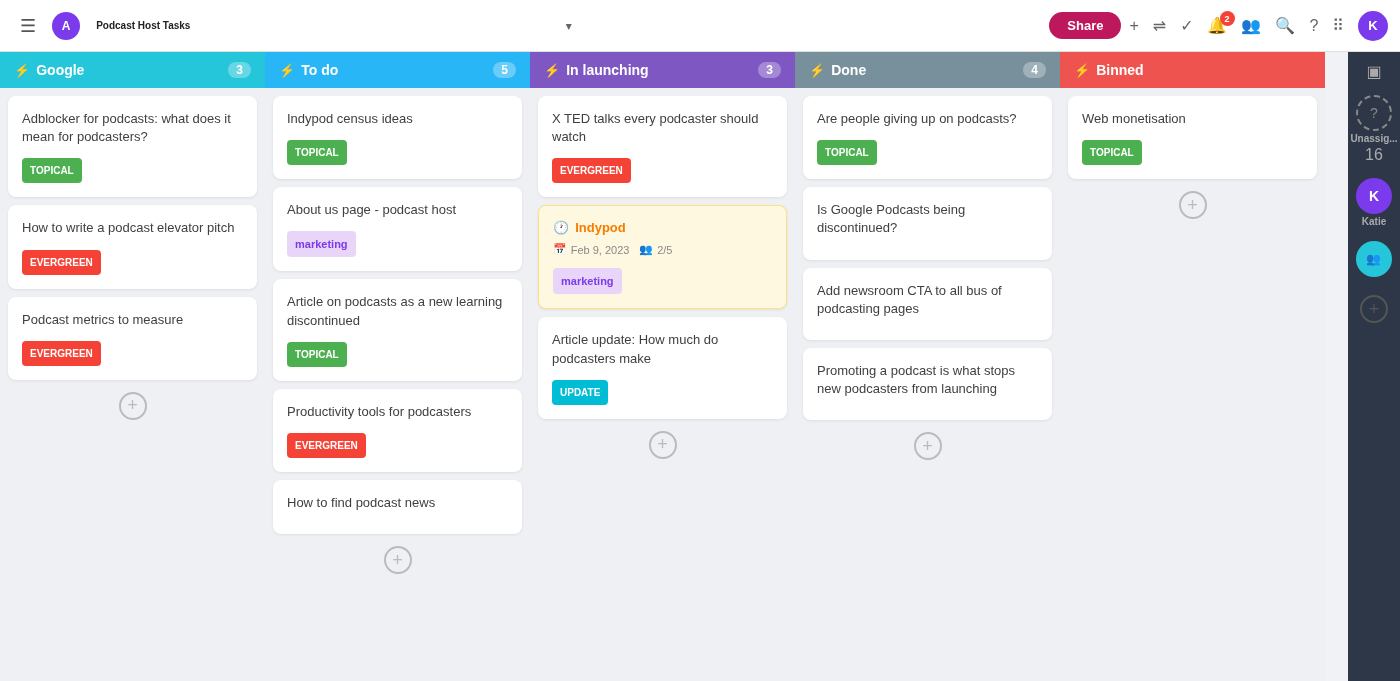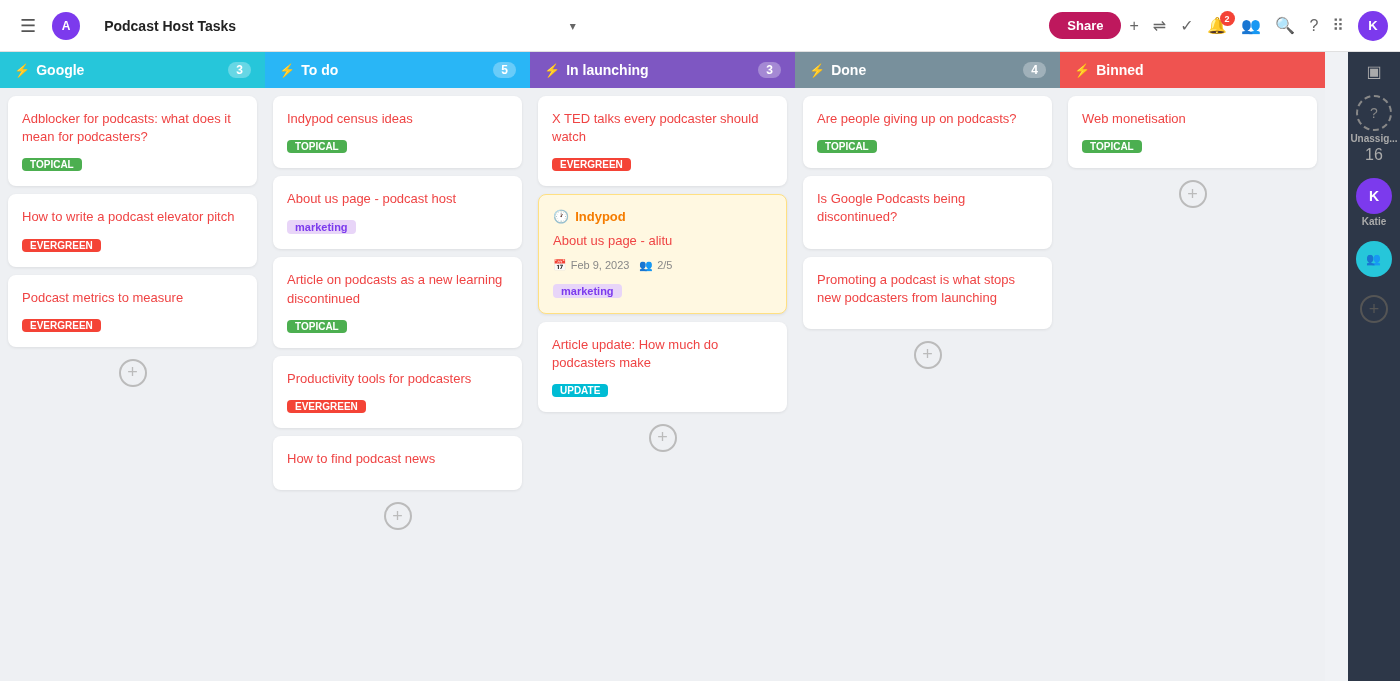--- a/index.html
+++ b/index.html
@@ -6,21 +6,21 @@
     body { font-family: -apple-system, BlinkMacSystemFont, 'Segoe UI', sans-serif; background: #f0f2f5; height: 681px; overflow: hidden; }
 
     
     .topnav {
       display: flex; align-items: center; height: 52px;
       background: #fff; border-bottom: 1px solid #e0e0e0;
       padding: 0 12px; gap: 8px;
     }
     .topnav-hamburger { font-size: 18px; cursor: pointer; color: #555; padding: 4px 8px; }
     .topnav-logo { width: 28px; height: 28px; border-radius: 50%; background: #7c3aed; display: flex; align-items: center; justify-content: center; color: #fff; font-size: 12px; font-weight: bold; }
-    .topnav-title { font-size: 14px; font-weight: 600; color: #222; margin-left: 16px; flex: 1; }
+    .topnav-title { font-size: 10px; font-weight: 600; color: #222; margin-left: 8px; flex: 1; }
     .topnav-share { background: #be185d; color: #fff; border: none; border-radius: 20px; padding: 6px 18px; font-size: 13px; font-weight: 600; cursor: pointer; }
     .topnav-icons { display: flex; align-items: center; gap: 14px; color: #666; font-size: 16px; }
     .topnav-icon { cursor: pointer; position: relative; }
     .badge { position: absolute; top: -5px; right: -7px; background: #f44336; color: #fff; border-radius: 50%; width: 15px; height: 15px; font-size: 9px; display: flex; align-items: center; justify-content: center; font-weight: bold; }
     .topnav-avatar { width: 30px; height: 30px; border-radius: 50%; background: #7c3aed; color: #fff; display: flex; align-items: center; justify-content: center; font-size: 13px; font-weight: bold; cursor: pointer; }
 
     
     .board-container { display: flex; height: calc(681px - 52px); overflow: hidden; }
 
     
@@ -32,22 +32,22 @@
 
     
     .col-ideas .column-header { background: #26c6da; }
     .col-todo .column-header { background: #29b6f6; }
     .col-inprogress .column-header { background: #7e57c2; }
     .col-done .column-header { background: #78909c; }
     .col-binned .column-header { background: #ef5350; }
 
     
     .card { background: #fff; border-radius: 8px; padding: 14px; box-shadow: 0 1px 3px rgba(0,0,0,0.08); }
-    .card-title { font-size: 13px; color: #ef4444; line-height: 1.4; margin-bottom: 8px; }
-    .badge-tag { display: inline-block; border-radius: 4px; padding: 1px 8px; font-size: 10px; font-weight: 700; text-transform: uppercase; margin-top: 4px; }
+    .card-title { font-size: 13px; color: #404040; line-height: 1.4; margin-bottom: 8px; }
+    .badge-tag { display: inline-block; border-radius: 4px; padding: 7px 8px; font-size: 10px; font-weight: 700; text-transform: uppercase; margin-top: 4px; }
     .badge-topical { background: #4caf50; color: #fff; }
     .badge-evergreen { background: #f44336; color: #fff; }
     .badge-marketing { background: #e8d5f8; color: #7c3aed; font-weight: 600; text-transform: none; font-size: 11px; }
     .badge-update { background: #00bcd4; color: #fff; }
 
     
     .card-overdue { background: #fff8e1; border: 1px solid #ffe082; }
     .overdue-header { display: flex; align-items: center; gap: 6px; color: #f57c00; font-size: 13px; font-weight: 600; margin-bottom: 8px; }
     .card-meta { display: flex; align-items: center; gap: 10px; margin: 8px 0; font-size: 11px; color: #888; }
     .card-meta-item { display: flex; align-items: center; gap: 4px; }
@@ -156,21 +156,20 @@
         <div class="column-body">
           <div class="card">
         <div class="card-title">X TED talks every podcaster should watch</div>
         <span class="badge-tag badge-evergreen">EVERGREEN</span>
       </div>
           <div class="card card-overdue">
         <div class="overdue-header">
           <span>🕐</span>
           <span>Indypod</span>
         </div>
-        <div class="card-title">About us page - alitu</div>
         <div class="card-meta">
           <span class="card-meta-item">
             <span>📅</span>
             <span>Feb 9, 2023</span>
           </span>
           <span class="card-meta-item">
             <span>👥</span>
             <span>2/5</span>
           </span>
         </div>
@@ -189,20 +188,24 @@
     <span>Done</span>
     <span class="col-count">4</span>
   </div>
         <div class="column-body">
           <div class="card">
         <div class="card-title">Are people giving up on podcasts?</div>
         <span class="badge-tag badge-topical">TOPICAL</span>
       </div>
           <div class="card">
         <div class="card-title">Is Google Podcasts being discontinued?</div>
+
+      </div>
+          <div class="card">
+        <div class="card-title">Add newsroom CTA to all bus of podcasting pages</div>
 
       </div>
           <div class="card">
         <div class="card-title">Promoting a podcast is what stops new podcasters from launching</div>
 
       </div>
           <button class="add-btn">+</button>
         </div>
       </div>
       <div class="column col-binned">

